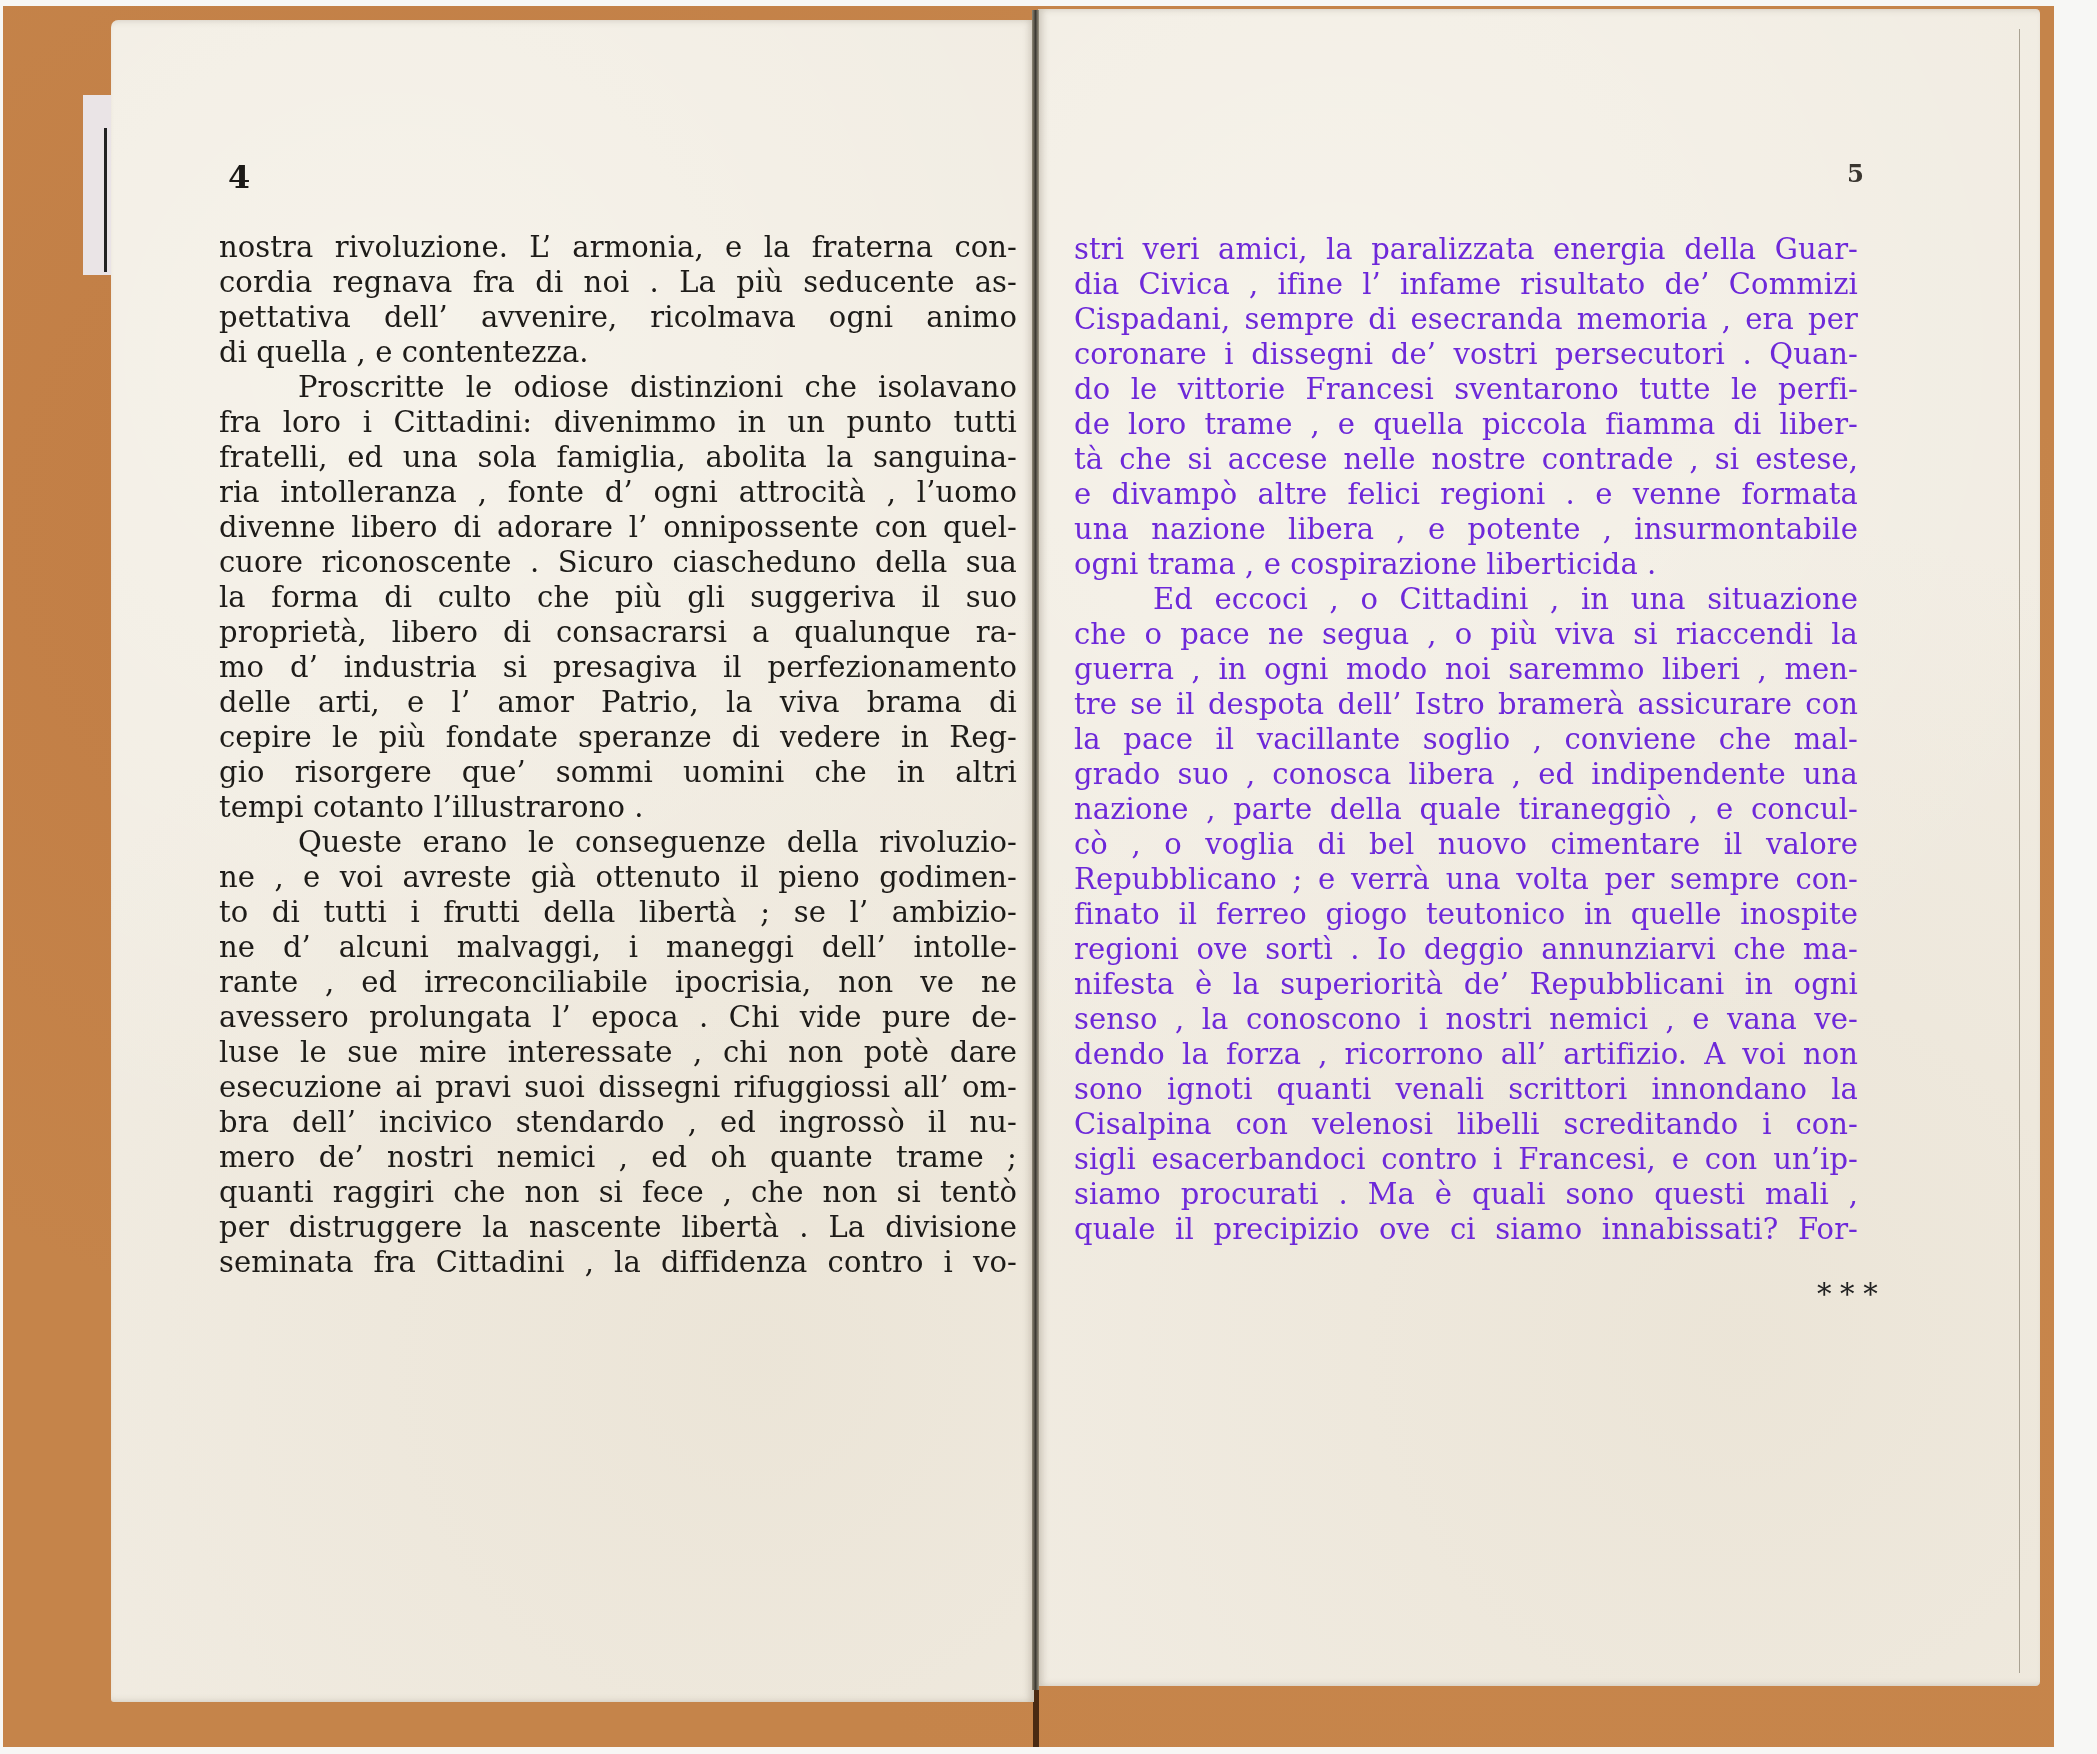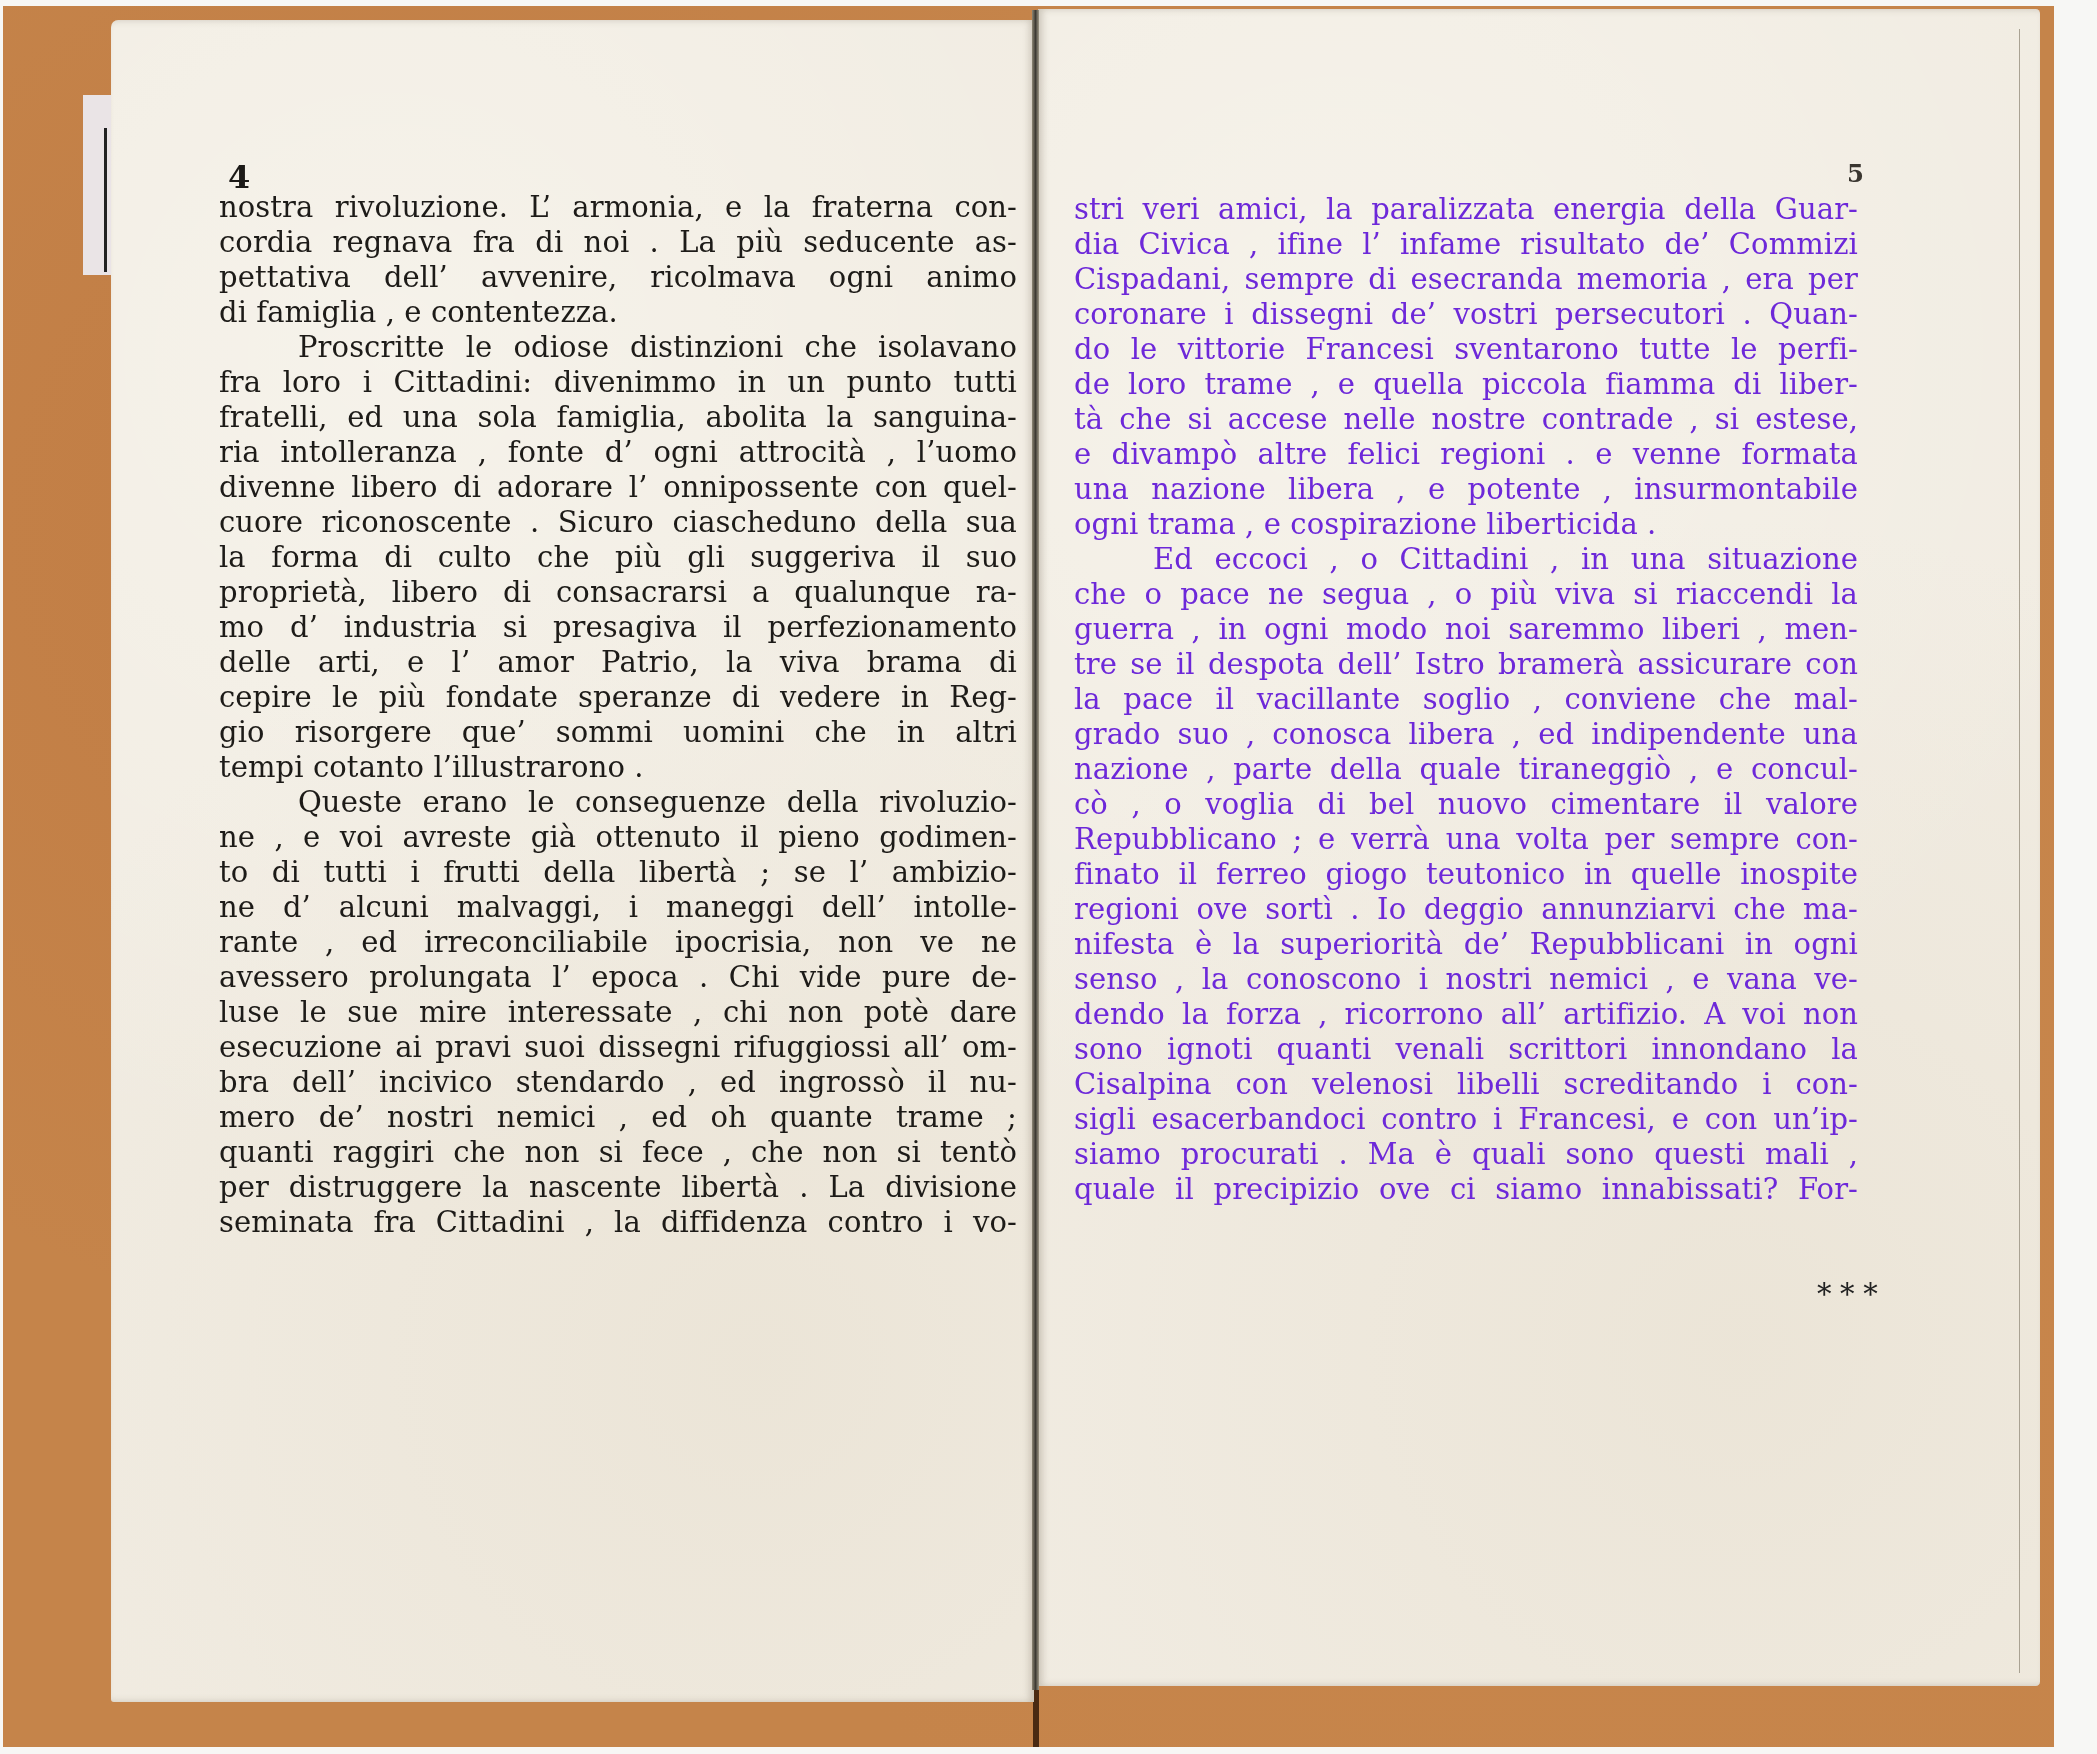--- a/index.html
+++ b/index.html
@@ -53,20 +53,21 @@
   }
   .page-number {
     position: absolute; font-size: 32px; font-weight: bold; color: #1c1a17;
   }
   .pn-left { left: 228px; top: 158px; }
   .pn-right { left: 1847px; top: 159px; font-size: 24.4px; color: #3a3630; }
   .column {
     position: absolute; color: #1d1b18;
     font-size: 29px; line-height: 35px;
     letter-spacing: 0.1px;
+    margin-top: 40px;
   }
   .col-left { left: 219px; top: 190px; width: 798px; }
   .col-right { left: 1074px; top: 192px; width: 784px; color: #6d28d9; }
   .line {
     display: block; white-space: nowrap; text-align: justify;
     text-align-last: justify; height: 35px; overflow: visible;
   }
   .line.last { text-align-last: left; }
   .line.indent { padding-left: 79px; }
   .signature {
@@ -87,21 +88,21 @@
 <div class="gutter"></div>
 <div class="page-edge-line"></div>
 
 <div class="page-number pn-left">4</div>
 <div class="page-number pn-right">5</div>
 
 <div class="column col-left" id="col-left">
     <span class="line">nostra rivoluzione. L’ armonia, e la fraterna con-</span>
     <span class="line">cordia regnava fra di noi . La più seducente as-</span>
     <span class="line">pettativa dell’ avvenire, ricolmava ogni animo</span>
-    <span class="line last">di famiglia , e contentezza.</span>
+    <span class="line last">di quella , e contentezza.</span>
     <span class="line indent">Proscritte le odiose distinzioni che isolavano</span>
     <span class="line">fra loro i Cittadini: divenimmo in un punto tutti</span>
     <span class="line">fratelli, ed una sola famiglia, abolita la sanguina-</span>
     <span class="line">ria intolleranza , fonte d’ ogni attrocità , l’uomo</span>
     <span class="line">divenne libero di adorare l’ onnipossente con quel-</span>
     <span class="line">cuore riconoscente . Sicuro ciascheduno della sua</span>
     <span class="line">la forma di culto che più gli suggeriva il suo</span>
     <span class="line">proprietà, libero di consacrarsi a qualunque ra-</span>
     <span class="line">mo d’ industria si presagiva il perfezionamento</span>
     <span class="line">delle arti, e l’ amor Patrio, la viva brama di</span>

